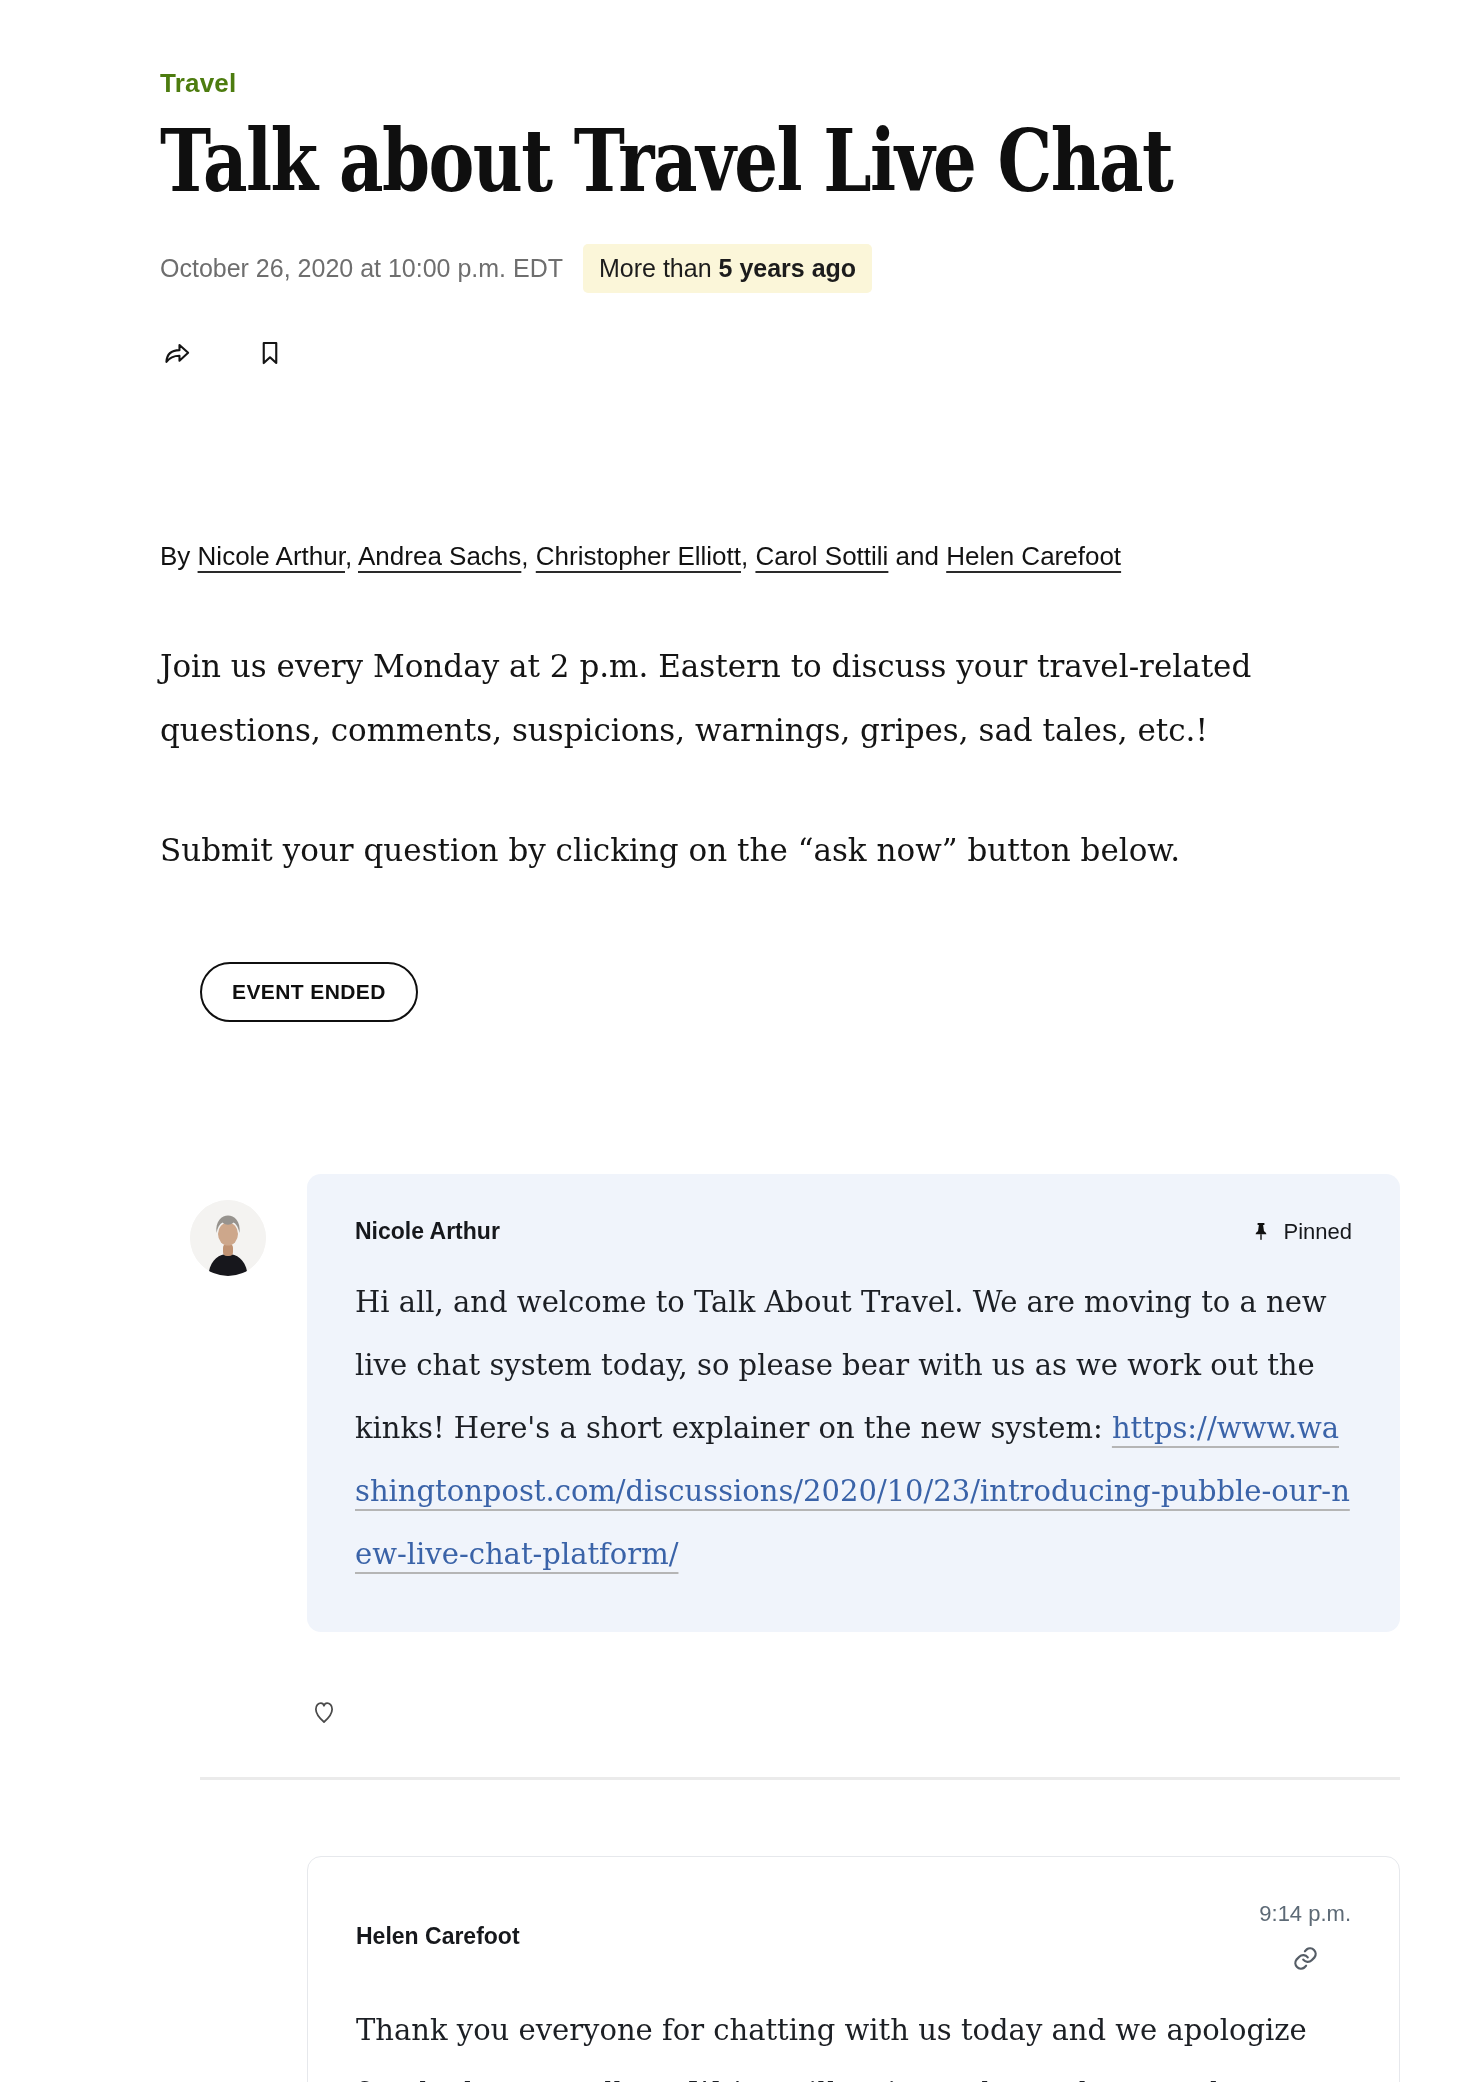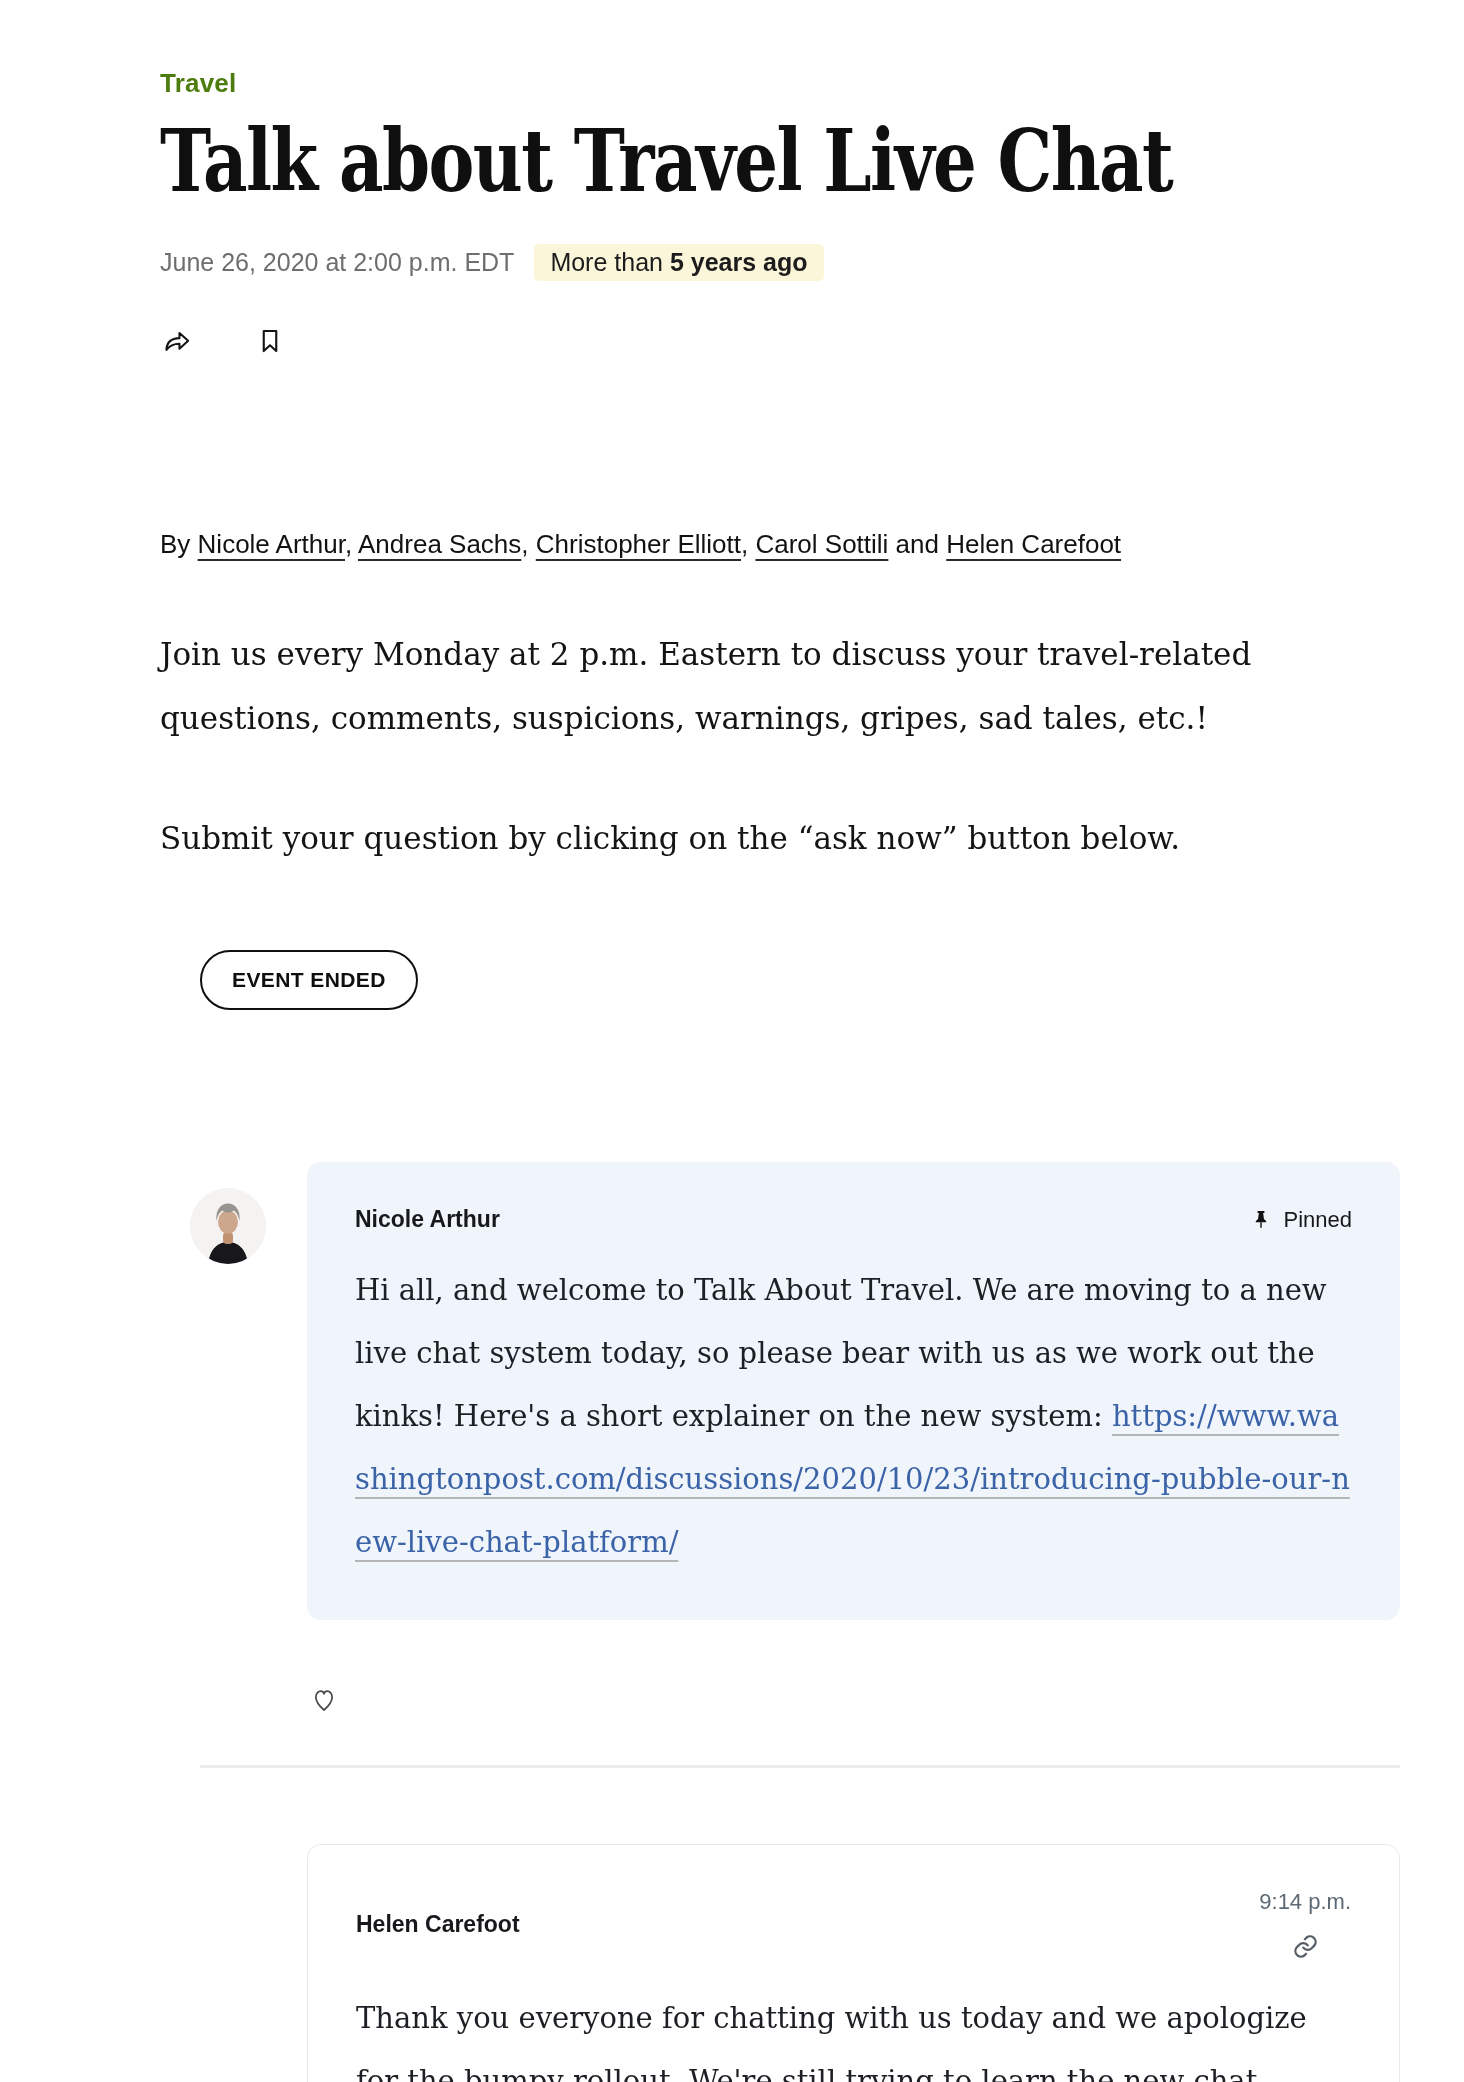--- a/index.html
+++ b/index.html
@@ -24,21 +24,21 @@
     width:max-content;
     transform:scaleX(.80);
     transform-origin:left center;
     color:#0f0f0f;
   }
 
   .dateline { margin-top:38px; display:flex; align-items:center; gap:20px; }
   .date { font-size:25px; color:#6e6e6e; }
   .age-badge {
     background:var(--badge_bg,#fbf6d9);
-    border-radius:5px; padding:4px 16px;
+    border-radius:5px; padding:10px 16px;
     font-size:25px; color:#1c1c1c;
   }
   .age-badge b { font-weight:bold; }
 
   .actions { margin-top:44px; display:flex; align-items:center; gap:62px; }
   .icon-btn { background:none; border:none; cursor:pointer; width:32px; height:32px; display:inline-flex; align-items:center; justify-content:center; }
 
   .byline { margin-top:172px; font-size:26px; color:#121212; }
   .byline a {
     color:#121212; text-decoration:underline;
@@ -103,21 +103,21 @@
 </head>
 <body>
 
 <div class="page">
 
   <div class="kicker">Travel</div>
 
   <h1 class="headline">Talk about Travel Live Chat</h1>
 
   <div class="dateline">
-    <span class="date">June 26, 2020 at 2:00 p.m. EDT</span>
+    <span class="date">October 26, 2020 at 10:00 p.m. EDT</span>
     <span class="age-badge"><span>More than </span><b>5 years ago</b></span>
   </div>
 
   <div class="actions">
     <button class="icon-btn">
       <span>
         <svg width="31" height="31" viewBox="0 0 24 24" fill="none" stroke="#141414" stroke-width="1.6" stroke-linejoin="round">
           <path d="M14.3 5.4 L21 11.5 L14.3 17.6 L14.3 13.7 C9.7 13.7 6.5 15.3 4.2 18.5 C4.5 12.3 8.5 9.5 14.3 9.4 Z"></path>
         </svg>
       </span>

